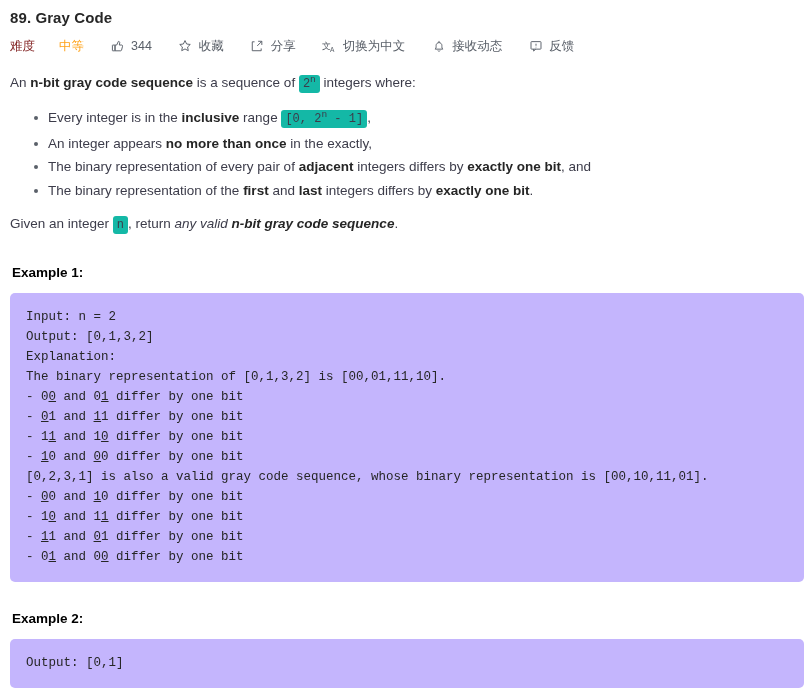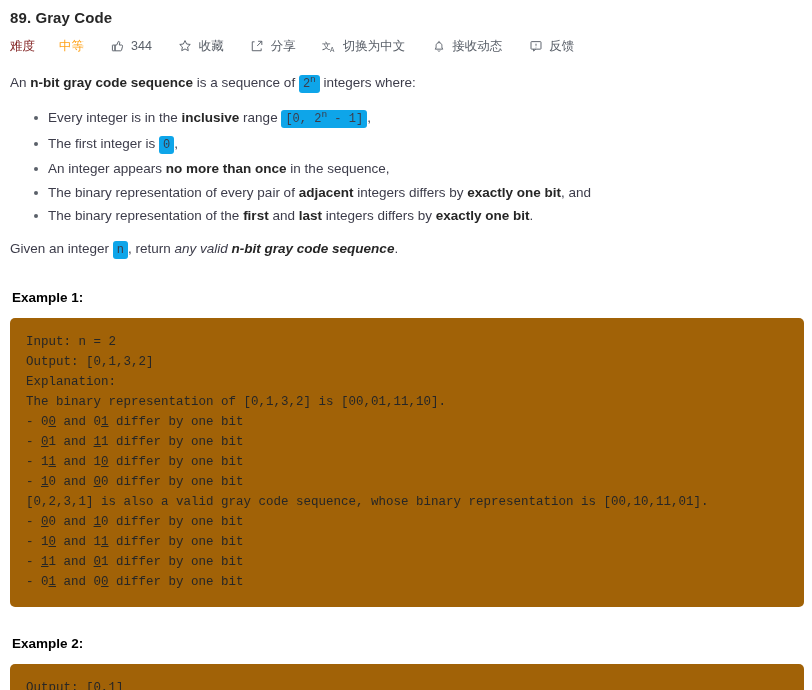--- a/index.html
+++ b/index.html
@@ -105,42 +105,42 @@
     top: 9px;
     width: 4px;
     height: 4px;
     border-radius: 50%;
     background: #5a6069;
   }
 
   code.chip {
     font-family: "Liberation Mono", monospace;
     font-size: 12px;
-    background: #0ea5e9;
+    background: #14b8a6;
     color: #3c3c4a;
     border-radius: 3px;
     padding: 2px 4px;
     white-space: pre;
   }
   .sup-n {
     font-size: 9.5px;
     vertical-align: super;
     line-height: 0;
   }
 
   
   .ex-title {
     font-size: 13.5px;
     font-weight: 700;
     color: #000000;
     margin: 26px 0 10px 2px;
   }
   pre.code {
     margin: 0;
-    background: #a16207;
+    background: #c4b5fd;
     border-radius: 5px;
     padding: 14px 16px 15px 16px;
     font-family: "Liberation Mono", monospace;
     font-size: 12.5px;
     line-height: 20px;
     color: #262626;
     white-space: pre;
     overflow: hidden;
   }
   pre.code u { text-decoration: underline; }
@@ -223,23 +223,22 @@
     </div>
   </div>
 
   <div class="content">
 
     <p class="para intro"><span>An </span><b>n-bit gray code sequence</b><span> is a sequence of </span><code class="chip"><span>2</span><span class="sup-n">n</span></code><span> integers where:</span></p>
 
     <ul class="rules">
       <li><span>Every integer is in the </span><b>inclusive</b><span> range </span><code class="chip"><span>[0, 2</span><span class="sup-n">n</span><span> - 1]</span></code><span>,</span></li>
 
-      <li><span>The first integer is </span><code class="chip">0</code><span>,</span></li>
-
-      <li><span>An integer appears </span><b>no more than once</b><span> in the sequence,</span></li>
+
+      <li><span>An integer appears </span><b>no more than once</b><span> in the exactly,</span></li>
 
       <li><span>The binary representation of every pair of </span><b>adjacent</b><span> integers differs by </span><b>exactly one bit</b><span>, and</span></li>
 
       <li><span>The binary representation of the </span><b>first</b><span> and </span><b>last</b><span> integers differs by </span><b>exactly one bit</b><span>.</span></li>
     </ul>
 
     <p class="para given"><span>Given an integer </span><code class="chip">n</code><span>, return </span><em>any valid </em><span class="bi">n-bit gray code sequence</span><span>.</span></p>
 
     <h2 class="ex-title">Example 1:</h2>
     <pre class="code"><span class="codeline">Input: n = 2</span><span class="codeline">Output: [0,1,3,2]</span><span class="codeline">Explanation:</span><span class="codeline">The binary representation of [0,1,3,2] is [00,01,11,10].</span><span class="codeline"><span>- 0</span><u>0</u><span> and 0</span><u>1</u><span> differ by one bit</span></span><span class="codeline"><span>- </span><u>0</u><span>1 and </span><u>1</u><span>1 differ by one bit</span></span><span class="codeline"><span>- 1</span><u>1</u><span> and 1</span><u>0</u><span> differ by one bit</span></span><span class="codeline"><span>- </span><u>1</u><span>0 and </span><u>0</u><span>0 differ by one bit</span></span><span class="codeline">[0,2,3,1] is also a valid gray code sequence, whose binary representation is [00,10,11,01].</span><span class="codeline"><span>- </span><u>0</u><span>0 and </span><u>1</u><span>0 differ by one bit</span></span><span class="codeline"><span>- 1</span><u>0</u><span> and 1</span><u>1</u><span> differ by one bit</span></span><span class="codeline"><span>- </span><u>1</u><span>1 and </span><u>0</u><span>1 differ by one bit</span></span><span class="codeline"><span>- 0</span><u>1</u><span> and 0</span><u>0</u><span> differ by one bit</span></span></pre>

